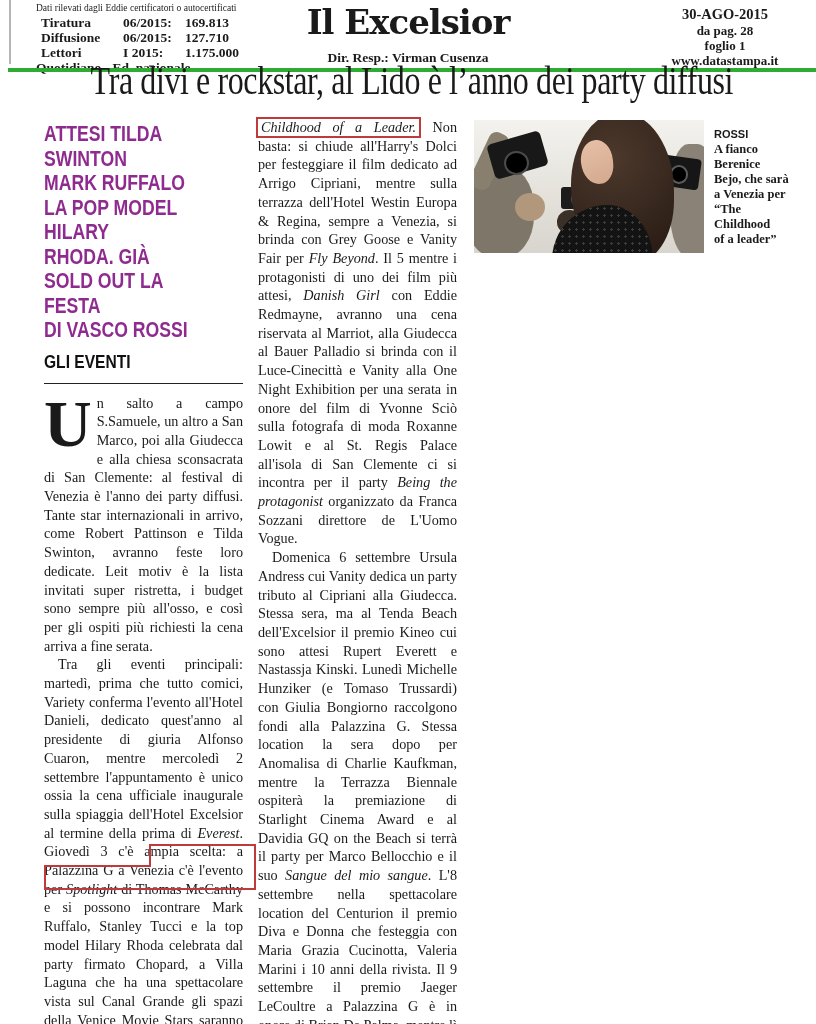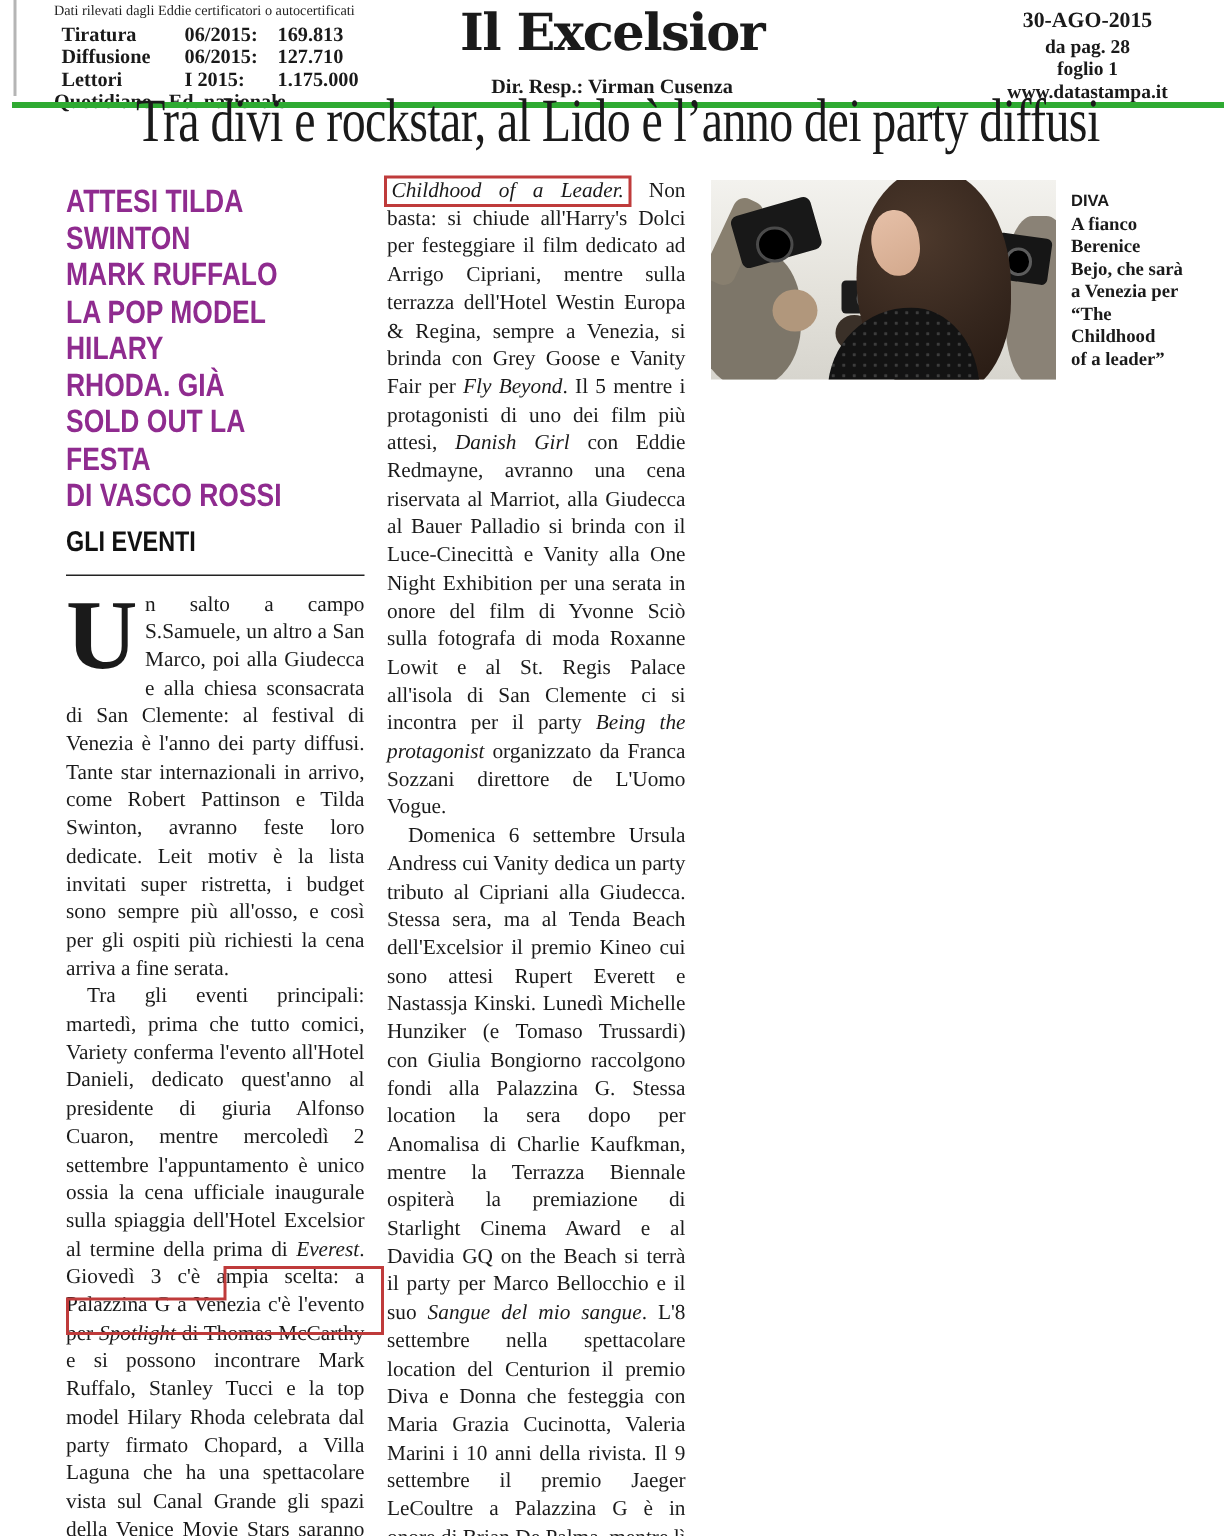--- a/index.html
+++ b/index.html
@@ -158,21 +158,21 @@
     <div class="head3"></div>
     <div class="photog3"></div>
     <div class="cam3"></div>
     <div class="lens3"></div>
     <div class="hair"></div>
     <div class="face"></div>
     <div class="dress"></div>
   </div>
 
   <div class="caption">
-    <div class="caption-tag">DIVA</div>
+    <div class="caption-tag">ROSSI</div>
     <div class="caption-text">A fianco
 Berenice
 Bejo, che sarà
 a Venezia per
 “The
 Childhood
 of a leader”</div>
   </div>
 
 </div>

